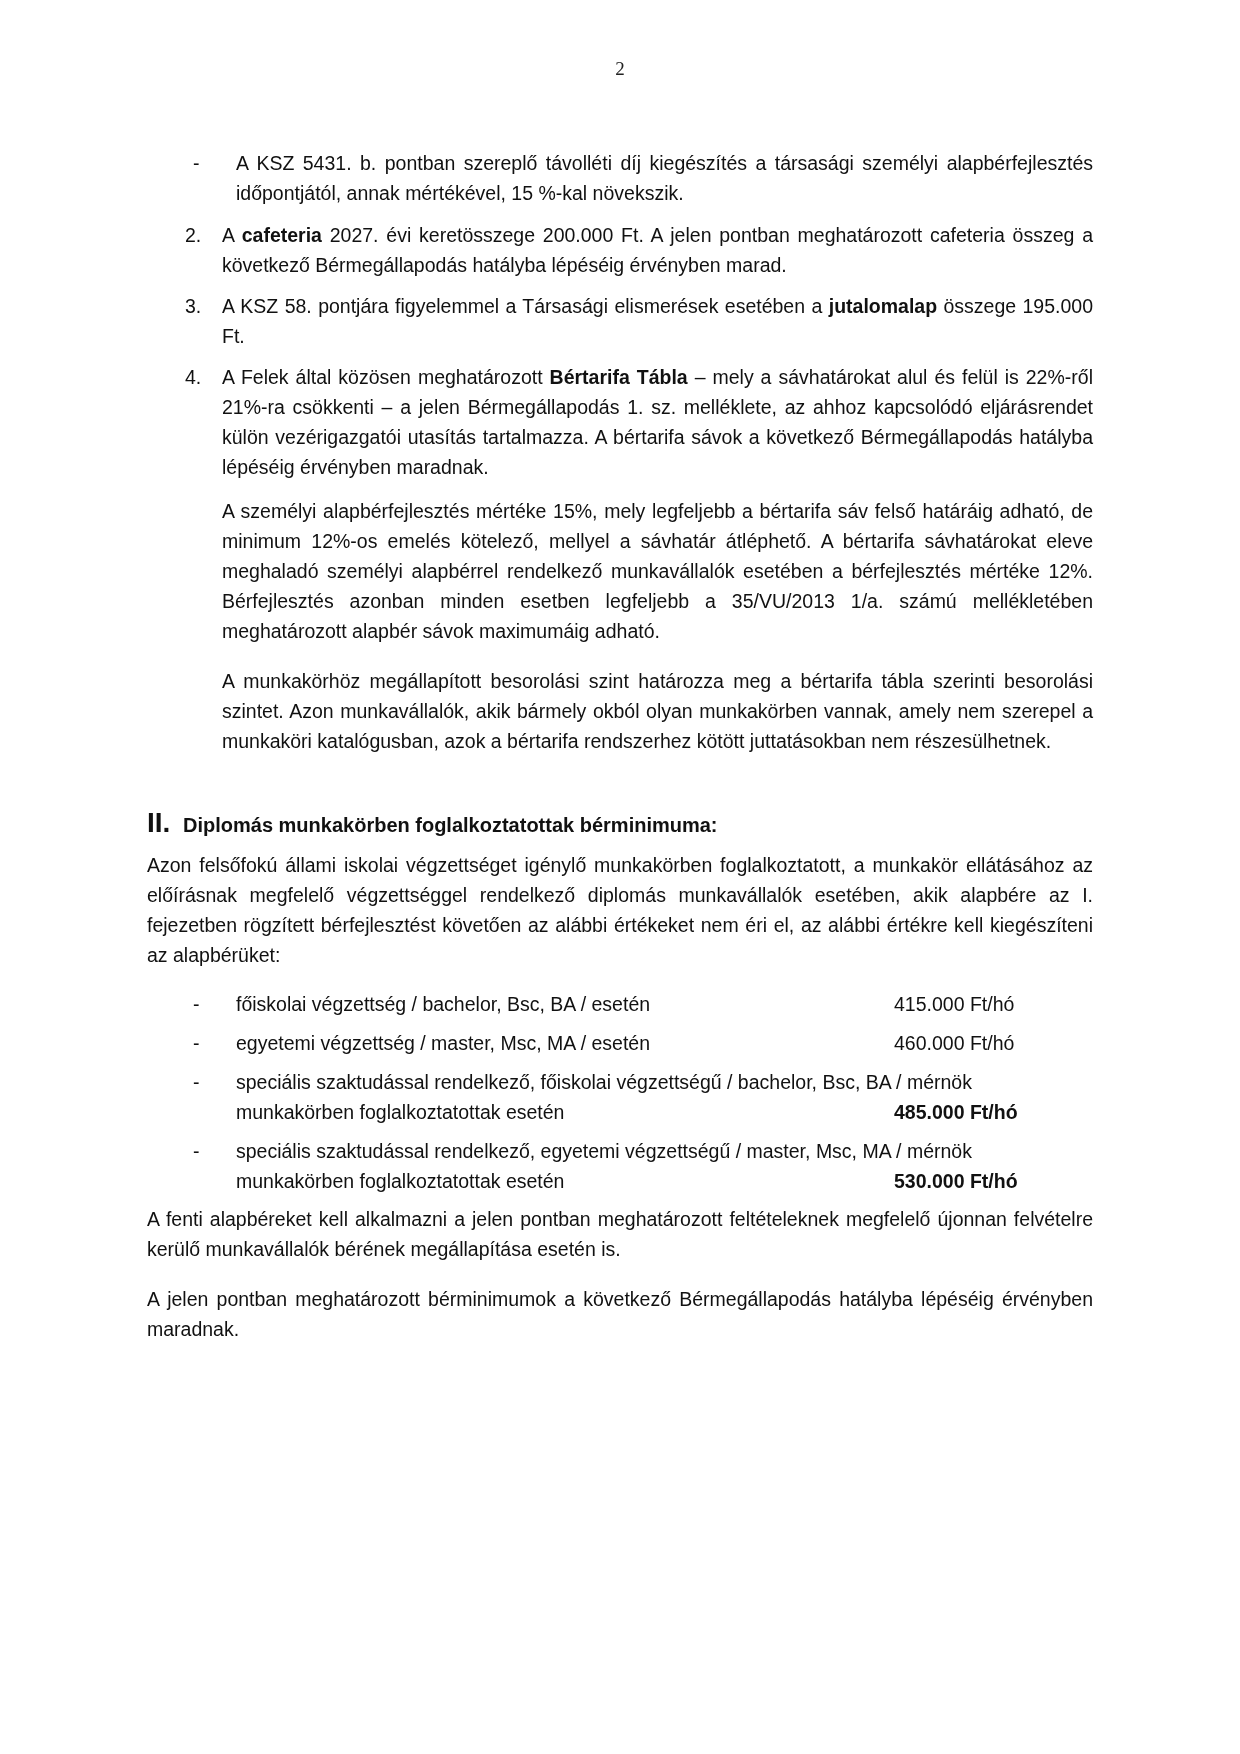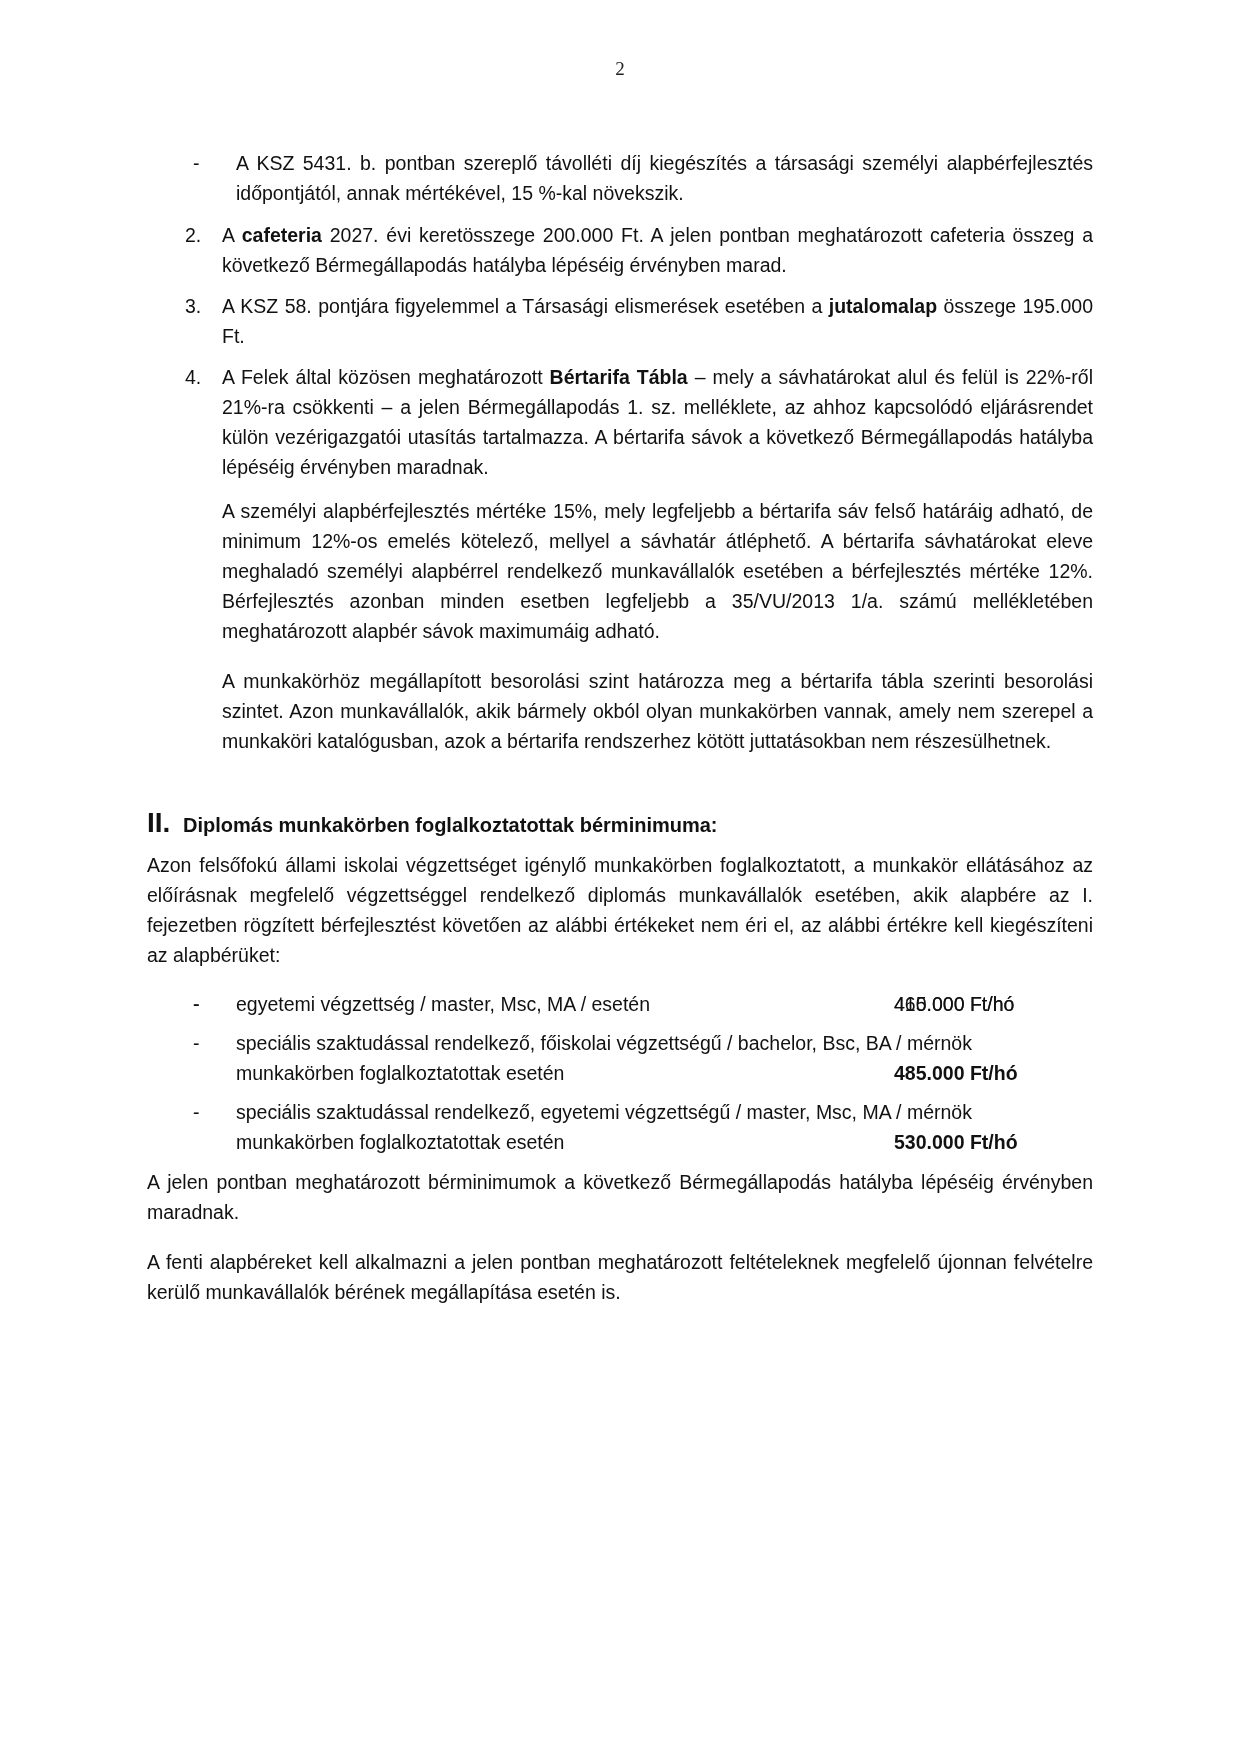--- a/index.html
+++ b/index.html
@@ -65,20 +65,21 @@
   <p class="para-sub">A munkakörhöz megállapított besorolási szint határozza meg a bértarifa tábla szerinti besorolási szintet. Azon munkavállalók, akik bármely okból olyan munkakörben vannak, amely nem szerepel a munkaköri katalógusban, azok a bértarifa rendszerhez kötött juttatásokban nem részesülhetnek.</p>
 
   <div class="heading">
     <span class="roman">II.</span><span>Diplomás munkakörben foglalkoztatottak bérminimuma:</span>
   </div>
 
   <p class="body-para">Azon felsőfokú állami iskolai végzettséget igénylő munkakörben foglalkoztatott, a munkakör ellátásához az előírásnak megfelelő végzettséggel rendelkező diplomás munkavállalók esetében, akik alapbére az I. fejezetben rögzített bérfejlesztést követően az alábbi értékeket nem éri el, az alábbi értékre kell kiegészíteni az alapbérüket:</p>
 
   <div class="rate-item" style="margin-top:12px;">
     <span class="marker">-</span>
+    <span>főiskolai végzettség / bachelor, Bsc, BA / esetén</span>
     <span class="amount">415.000 Ft/hó</span>
   </div>
 
   <div class="rate-item" style="margin-top:9px;">
     <span class="marker">-</span>
     <span>egyetemi végzettség / master, Msc, MA / esetén</span>
     <span class="amount">460.000 Ft/hó</span>
   </div>
 
 
@@ -87,16 +88,16 @@
     <span>speciális szaktudással rendelkező, főiskolai végzettségű / bachelor, Bsc, BA / mérnök munkakörben foglalkoztatottak esetén</span>
     <span class="amount">485.000 Ft/hó</span>
   </div>
 
   <div class="rate-item multi no-justify" style="margin-top:9px;">
     <span class="marker">-</span>
     <span>speciális szaktudással rendelkező, egyetemi végzettségű / master, Msc, MA / mérnök munkakörben foglalkoztatottak esetén</span>
     <span class="amount">530.000 Ft/hó</span>
   </div>
 
+  <p class="body-para" style="margin-top:8px;">A fenti alapbéreket kell alkalmazni a jelen pontban meghatározott feltételeknek megfelelő újonnan felvételre kerülő munkavállalók bérének megállapítása esetén is.</p>
   <p class="body-para">A jelen pontban meghatározott bérminimumok a következő Bérmegállapodás hatályba lépéséig érvényben maradnak.</p>
-  <p class="body-para" style="margin-top:8px;">A fenti alapbéreket kell alkalmazni a jelen pontban meghatározott feltételeknek megfelelő újonnan felvételre kerülő munkavállalók bérének megállapítása esetén is.</p>
 
 </div>
 
 </body></html>

